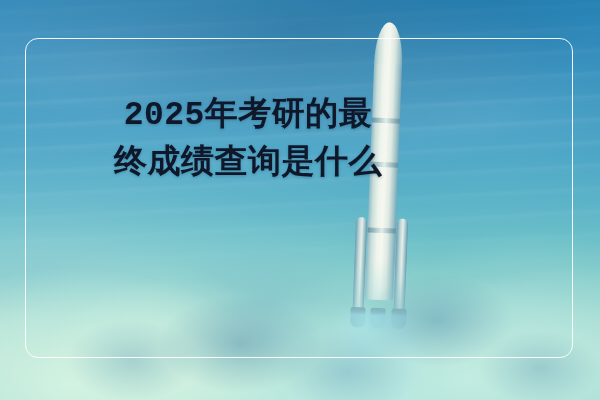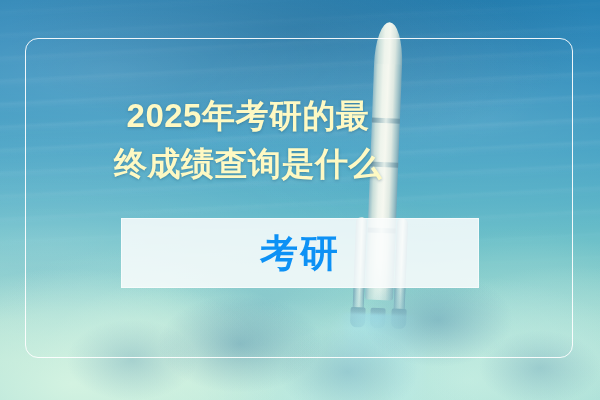--- a/index.html
+++ b/index.html
@@ -176,27 +176,28 @@
     pointer-events: none;
   }
 
   
   .headline {
     position: absolute;
     left: 0;
     top: 92px;
     width: 496px;
     text-align: center;
-    color: #fef9c3;
+    color: #0f172a;
     font-size: 33px;
     font-weight: bold;
     line-height: 48px;
     letter-spacing: 0.5px;
     text-shadow: 0 1px 3px rgba(20,70,100,0.35);
     white-space: pre-line;
+    font-family: Liberation Mono, monospace;
   }
 
   .banner {
     position: absolute;
     left: 121px;
     top: 218px;
     width: 358px;
     height: 70px;
     background: rgba(250,253,253,0.86);
     border: 1px solid rgba(255,255,255,0.55);
@@ -237,17 +238,14 @@
   </div>
 
   <div class="bg-layer plume-bank"></div>
   <div class="bg-layer plume-shadow"></div>
 
   <div class="frame"></div>
 
   <div class="headline">2025年考研的最
 终成绩查询是什么</div>
 
-  <div class="banner">
-    <span class="banner-text">考研</span>
-  </div>
 
 </div>
 
 </body></html>

